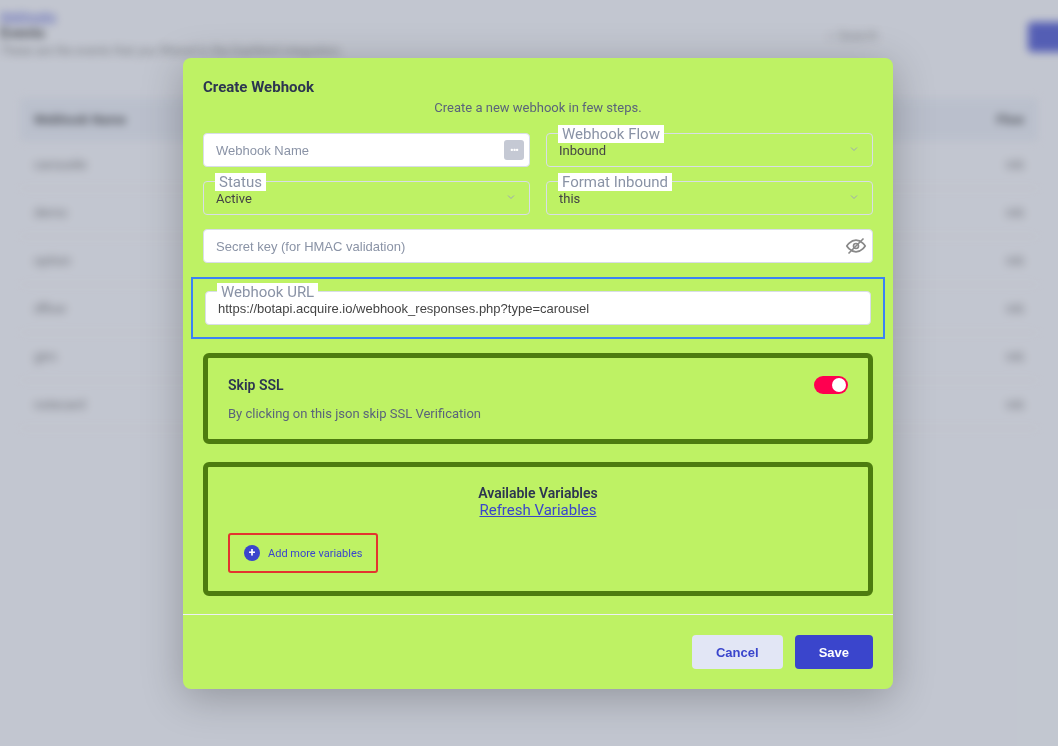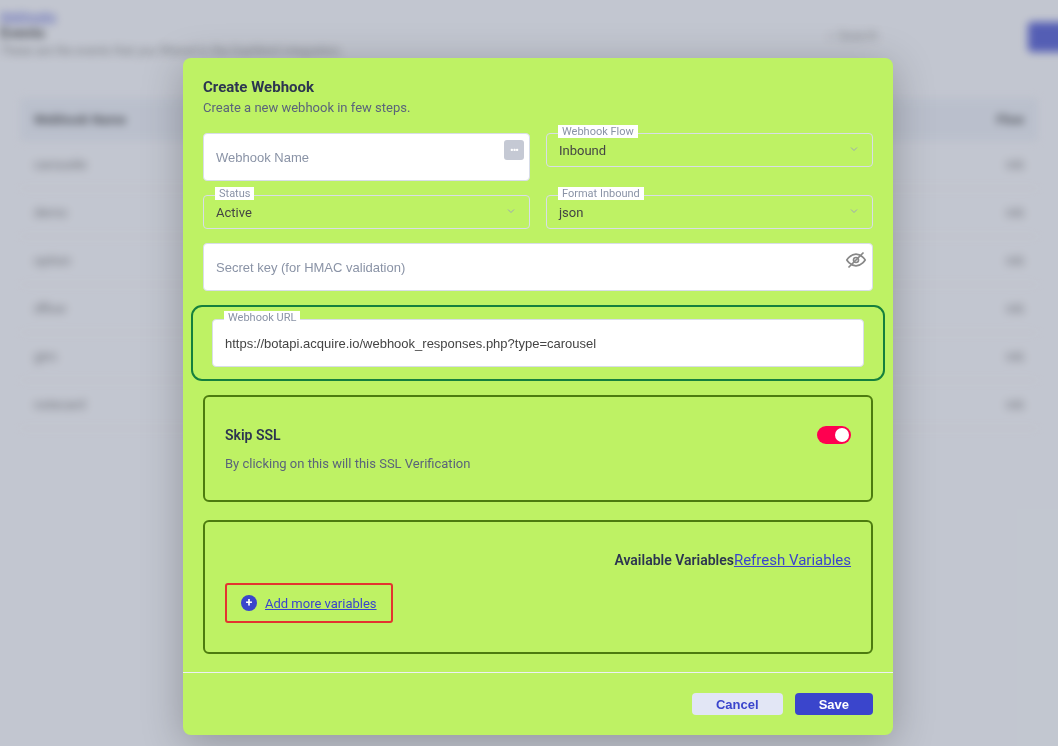--- a/index.html
+++ b/index.html
@@ -85,45 +85,46 @@
   .modal-title {
     font-weight: 700;
     font-size: 15px;
     color: #2c3550;
   }
   .modal-sub {
     font-size: 13px;
     color: #5a647a;
     margin-top: 4px;
     margin-bottom: 18px;
+    text-align: center;
   }
   .row {
     display: flex;
     gap: 16px;
     margin-bottom: 14px;
   }
   .col { flex: 1; position: relative; }
   .input {
     width: 100%;
-    height: 48px;
+    height: 34px;
     border: 1px solid #d8dde8;
     border-radius: 4px;
     padding: 0 12px;
     font-size: 13px;
     color: #444;
     background: #fff;
   }
   .input::placeholder { color: #8a93a6; }
   .float-label {
     position: absolute;
     top: -8px;
     left: 12px;
     background: #fff;
     padding: 0 4px;
-    font-size: 11px;
+    font-size: 15px;
     color: #8a93a6;
   }
   .select {
     display: flex;
     align-items: center;
     justify-content: space-between;
     height: 34px;
     border: 1px solid #d8dde8;
     border-radius: 4px;
     padding: 0 12px;
@@ -152,34 +153,34 @@
   .eye-icon {
     position: absolute;
     right: 6px;
     top: 7px;
     width: 22px;
     height: 20px;
     color: #888;
   }
   .highlight-wrap {
     margin: 0 -12px 14px -12px;
-    padding: 12px 19px;
-    border: 2px solid #15803d;
-    border-radius: 11px;
+    padding: 12px 12px;
+    border: 2px solid #3b82f6;
+    border-radius: 0;
   }
   .highlight-inner {
     position: relative;
   }
   .highlight-inner .float-label {
     top: -8px;
   }
   .card {
-    border: 2px solid #4d7c0f;
+    border: 5px solid #4d7c0f;
     border-radius: 6px;
-    padding: 29px 20px;
+    padding: 18px 20px;
     margin-bottom: 18px;
   }
   .skip-row {
     display: flex;
     align-items: center;
     justify-content: space-between;
   }
   .skip-title {
     font-weight: 600;
     font-size: 14px;
@@ -202,22 +203,23 @@
     position: absolute;
     right: 2px;
     top: 2px;
     width: 14px;
     height: 14px;
     background: #fff;
     border-radius: 50%;
   }
   .vars-row {
     display: flex;
-    justify-content: flex-end;
-    align-items: center;
+    justify-content: center;
+    align-items: center;
+    flex-direction: column;
   }
   .vars-title {
     font-weight: 600;
     font-size: 14px;
     color: #2c3550;
   }
   .refresh {
     font-size: 15px;
     color: #3a45cc;
     text-decoration: underline;
@@ -241,34 +243,33 @@
     background: #3a45cc;
     border-radius: 50%;
     display: flex;
     align-items: center;
     justify-content: center;
     color: #fff;
     font-size: 12px;
     font-weight: bold;
   }
   .add-var-text {
-    font-size: 13px;
+    font-size: 11px;
     color: #3a45cc;
-    text-decoration: underline;
   }
   .footer {
     margin: 0 -20px;
     padding: 20px;
     border-top: 1px solid #edf0f6;
     display: flex;
     justify-content: flex-end;
     gap: 12px;
   }
   .btn {
-    height: 22px;
+    height: 34px;
     padding: 0 24px;
     border: none;
     border-radius: 4px;
     font-size: 13px;
     font-weight: 600;
     cursor: pointer;
   }
   .btn-cancel {
     background: #e2e6f5;
     color: #3a45cc;
@@ -356,21 +357,21 @@
         <span class="chevron">
           <svg width="12" height="12" viewBox="0 0 24 24" fill="none" stroke="currentColor" stroke-width="2">
               <polyline points="6 9 12 15 18 9"></polyline>
             </svg>
         </span>
       </div>
     </div>
     <div class="col">
       <div class="float-label">Format Inbound</div>
       <div class="select">
-        <span>json</span>
+        <span>this</span>
         <span class="chevron">
           <svg width="12" height="12" viewBox="0 0 24 24" fill="none" stroke="currentColor" stroke-width="2">
               <polyline points="6 9 12 15 18 9"></polyline>
             </svg>
         </span>
       </div>
     </div>
   </div>
 
   <div class="row">
@@ -394,21 +395,21 @@
   </div>
 
 
   <div class="card">
     <div class="skip-row">
       <div class="skip-title">Skip SSL</div>
       <div class="toggle">
         <div class="toggle-knob"></div>
       </div>
     </div>
-    <div class="skip-desc">By clicking on this will this SSL Verification</div>
+    <div class="skip-desc">By clicking on this json skip SSL Verification</div>
   </div>
 
   <div class="card">
     <div class="vars-row">
       <div class="vars-title">Available Variables</div>
       <div class="refresh">Refresh Variables</div>
     </div>
     <div class="add-var-wrap">
       <div class="add-var">
         <div class="plus-icon">+</div>

